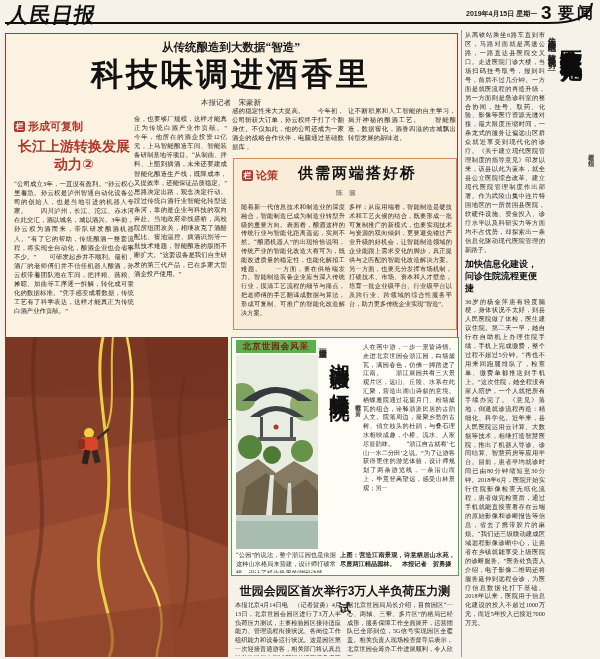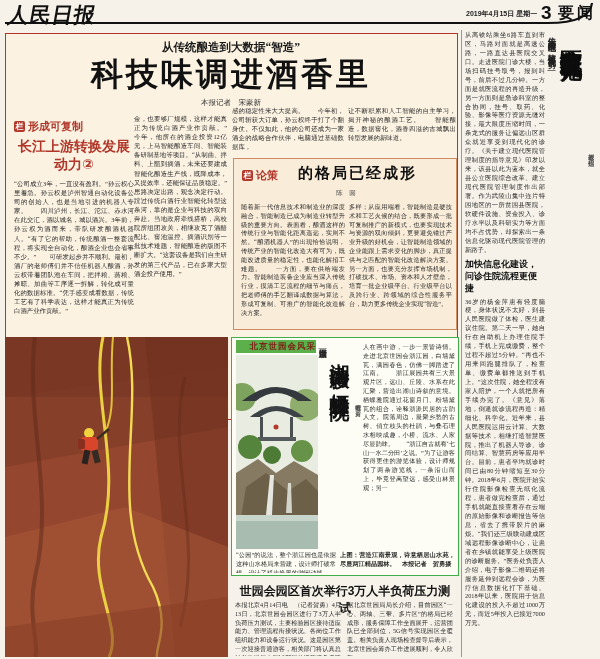--- a/index.html
+++ b/index.html
@@ -33,21 +33,21 @@
   .lunce-box{left:227px;top:124px;width:224px;height:172px;border:1px solid #d08a64;
     background:var(--lunce);}
   .lunce-title{left:64px;top:5px;width:156px;font-size:15px;font-weight:bold;letter-spacing:2px;color:#111;}
   .lunce-byline{left:0;top:30px;width:224px;text-align:center;font-size:6.5px;color:#444;}
   
   .climber{left:5px;top:337px;width:223px;height:320px;overflow:hidden;background:#94462f;}
   
   .expo-box{left:231px;top:337px;width:228px;height:239px;border:1.6px solid var(--green);
     background:#fdfdf5;}
   .expo-label{left:4px;top:2px;width:80px;height:13px;background:#5bb04c;color:#7b2516;
-    font-size:8.5px;font-weight:bold;text-align:right;line-height:13px;letter-spacing:1px;}
+    font-size:8.5px;font-weight:bold;text-align:center;line-height:13px;letter-spacing:1px;}
   .vert{writing-mode:vertical-rl;text-orientation:upright;}
   .expo-kicker{left:84px;top:5px;height:120px;font-size:8px;color:#222;}
   .expo-title{left:95px;top:10px;height:218px;font-size:20px;font-weight:bold;color:#111;letter-spacing:2px;}
   .expo-byline{left:121px;top:62px;height:70px;font-size:6px;color:#444;}
   .expo-caption{font-weight:bold;}
   
   .stress-title{left:4px;top:3px;width:220px;text-align:center;font-size:12px;font-weight:bold;color:#111;}
   
   .divider{left:461px;top:30px;width:1px;height:627px;background:#999;}
   .hospital{left:465px;top:31px;width:132px;height:626px;overflow:hidden;}
@@ -91,21 +91,21 @@
     <div class="abs txt" style="left:226px;top:72px;width:112px;height:48px">感的稳定性来大大提高。　　今年初，公司斩获大订单，孙云权终于打了个翻身仗。不仅如此，他的公司还成为一家酒企的战略合作伙伴，电脑通过基础数据库，</div>
     <div class="abs txt" style="left:342px;top:72px;width:108px;height:48px">让不断积累和人工智能的自主学习，揭开神秘的酿酒工艺。　　智能酿造，数据窖化，酒香四溢的古城飘出转型发展的新味道。</div>
 
     <section class="abs lunce-box">
       <div class="abs" style="left:8px;top:9px">
         <div class="col-label sans">
           <span class="col-icon">栏</span>
           <span>论策</span>
         </div>
       </div>
-      <div class="abs lunce-title sans">的格局已经成形</div>
+      <div class="abs lunce-title sans">供需两端搭好桥</div>
       <div class="abs lunce-byline">陈　圆</div>
       <div class="abs txt" style="left:7px;top:44px;width:104px;height:122px;font-size:6.2px">随着新一代信息技术和制造业的深度融合，智能制造已成为制造业转型升级的重要方向。表面看，酿酒这样的传统行业与智能化距离遥远，实则不然。“酿酒机器人”的出现恰恰说明，传统产业的智能化改造大有可为，既能改进质量的稳定性，也能化解招工难题。　　一方面，要在供给端发力。智能制造装备企业应当深入传统行业，摸清工艺流程的细节与痛点，把老师傅的手艺翻译成数据与算法，形成可复制、可推广的智能化改造解决方案。</div>
       <div class="abs txt" style="left:115px;top:44px;width:103px;height:122px;font-size:6.2px">多样；从应用端看，智能制造是硬技术和工艺火候的结合，既要形成一批可复制推广的新模式，也要实现技术与资源的双向倾斜，更要避免错过产业升级的好机会，让智能制造领域的企业能跟上需求变化的脚步，真正提供与之匹配的智能化改造解决方案。　　另一方面，也要充分发挥市场机制，打破技术、市场、资本和人才壁垒，培育一批企业级平台、行业级平台以及跨行业、跨领域的综合性服务平台，助力更多传统企业实现“智造”。</div>
     </section>
   </section>
 
   <figure class="abs climber">
     <svg width="223" height="320" viewBox="0 0 223 320">
       <rect width="223" height="320" fill="#95462e"></rect>
       <rect width="223" height="60" fill="#6f3120" opacity="0.7"></rect>

